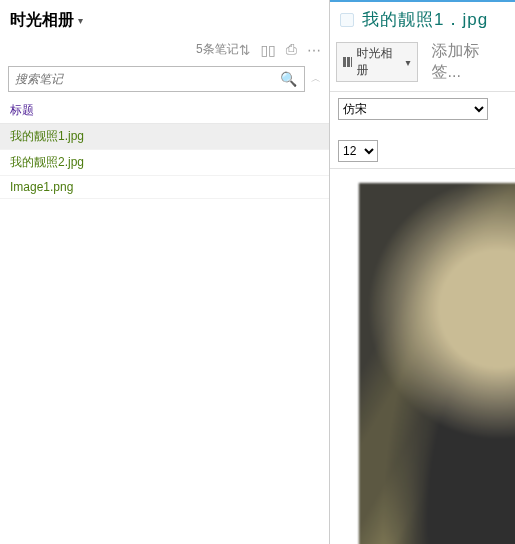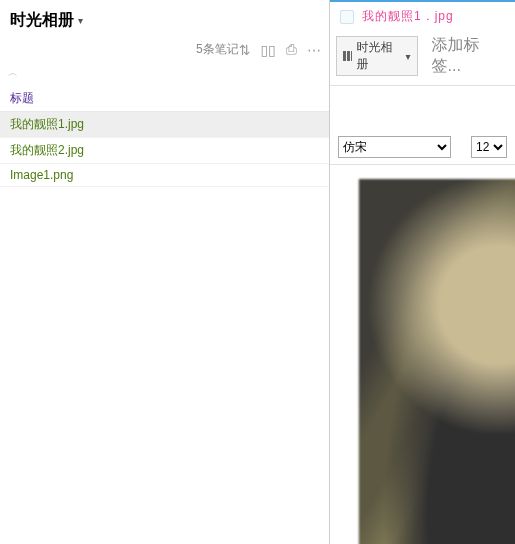--- a/index.html
+++ b/index.html
@@ -22,29 +22,29 @@
   .upchev { color: #aaa; font-size: 10px; }
   .col-header { padding: 4px 10px; font-size: 12px; color: #4c1d95; border-bottom: 1px solid #e8e8e8; }
   .list { flex: 1; overflow: auto; }
   .row { padding: 4px 10px; font-size: 12px; color: #4d7c0f; cursor: default; border-bottom: 1px solid #f2f2f2; }
   .row.sel { background: #eeeeee; }
 
   
   .right { flex: 1; height: 100%; display: flex; flex-direction: column; border-top: 2px solid #4aa3df; background: #fff; overflow: hidden; }
   .r-title { display: flex; align-items: center; gap: 8px; padding: 6px 10px; }
   .r-title-icon { width: 14px; height: 14px; border: 1px solid #cfe1ee; background: #f5fafd; border-radius: 2px; }
-  .r-title-text { color: #ec4899; font-size: 12px; letter-spacing: 1px; }
+  .r-title-text { color: #0f766e; font-size: 17px; letter-spacing: 1px; }
   .r-toolbar { display: flex; align-items: center; gap: 14px; padding: 4px 10px 8px 6px; border-bottom: 1px solid #e0e0e0; }
   .nb-btn { display: flex; align-items: center; gap: 4px; border: 1px solid #ccc; background: #f5f5f5; padding: 2px 6px; font-size: 12px; color: #444; }
   .nb-btn .bars { display:inline-block; width:10px; height:10px; background:linear-gradient(#666,#666) left/3px 10px no-repeat, linear-gradient(#666,#666) 4px 0/3px 10px no-repeat, linear-gradient(#666,#666) 8px 0/3px 10px no-repeat; }
   .addtag { color: #888; font-size: 16px; }
-  .r-format { display: flex; align-items: flex-end; gap: 20px; padding: 6px 8px; border-bottom: 1px solid #e0e0e0; }
+  .r-format { display: flex; align-items: flex-start; gap: 20px; padding: 6px 8px; border-bottom: 1px solid #e0e0e0; flex-direction: column; }
   .r-format select { height: 22px; font-size: 12px; border: 1px solid #aaa; background: #fff; }
   .font-sel { width: 150px; }
-  .size-sel { width: 40px; margin-top: 44px; }
+  .size-sel { width: 40px; }
   .r-canvas { flex: 1; background: #fff; padding: 14px 0 0 28px; overflow: hidden; }
   .photo { width: 200px; height: 420px; background:
       radial-gradient(circle at 70% 30%, #cdbf96 0 18%, transparent 40%),
       radial-gradient(ellipse at 80% 80%, #2b2b2b 0 40%, transparent 60%),
       linear-gradient(120deg, #3b3a33 0 25%, #5a563f 35% 45%, #817a53 55%, #46432f 75%, #1f1f1c 100%);
     filter: blur(1.2px) contrast(0.95);
     border-left: 1px solid #eee;
   }
 </style>
 </head>
@@ -60,20 +60,24 @@
     <div class="meta-row">
       <span class="meta-count">5条笔记</span>
       <div class="meta-icons">
         <span>⇅</span>
         <span>▯▯</span>
         <span>⎙</span>
         <span>⋯</span>
       </div>
     </div>
     <div class="searchbar">
+      <div class="searchbox">
+        <input type="text" placeholder="搜索笔记" style="">
+        <span class="mag">🔍</span>
+      </div>
       <span class="upchev">︿</span>
     </div>
     <div class="col-header">标题</div>
     <div class="list">
       <div class="row sel">我的靓照1.jpg</div>
       <div class="row">我的靓照2.jpg</div>
       <div class="row">Image1.png</div>
     </div>
   </div>
 

